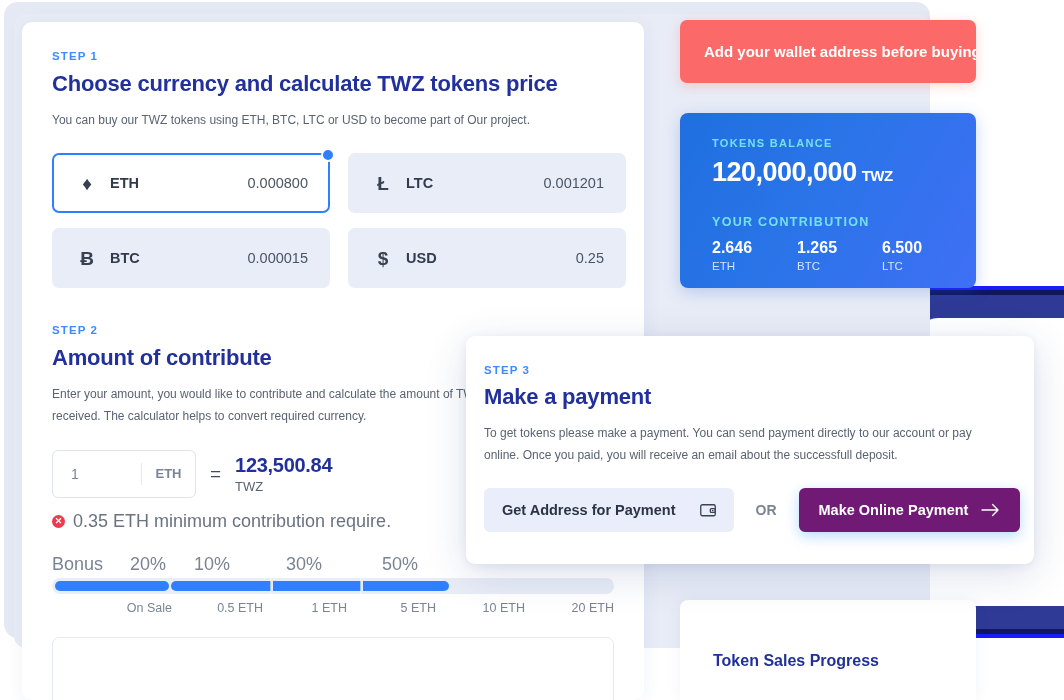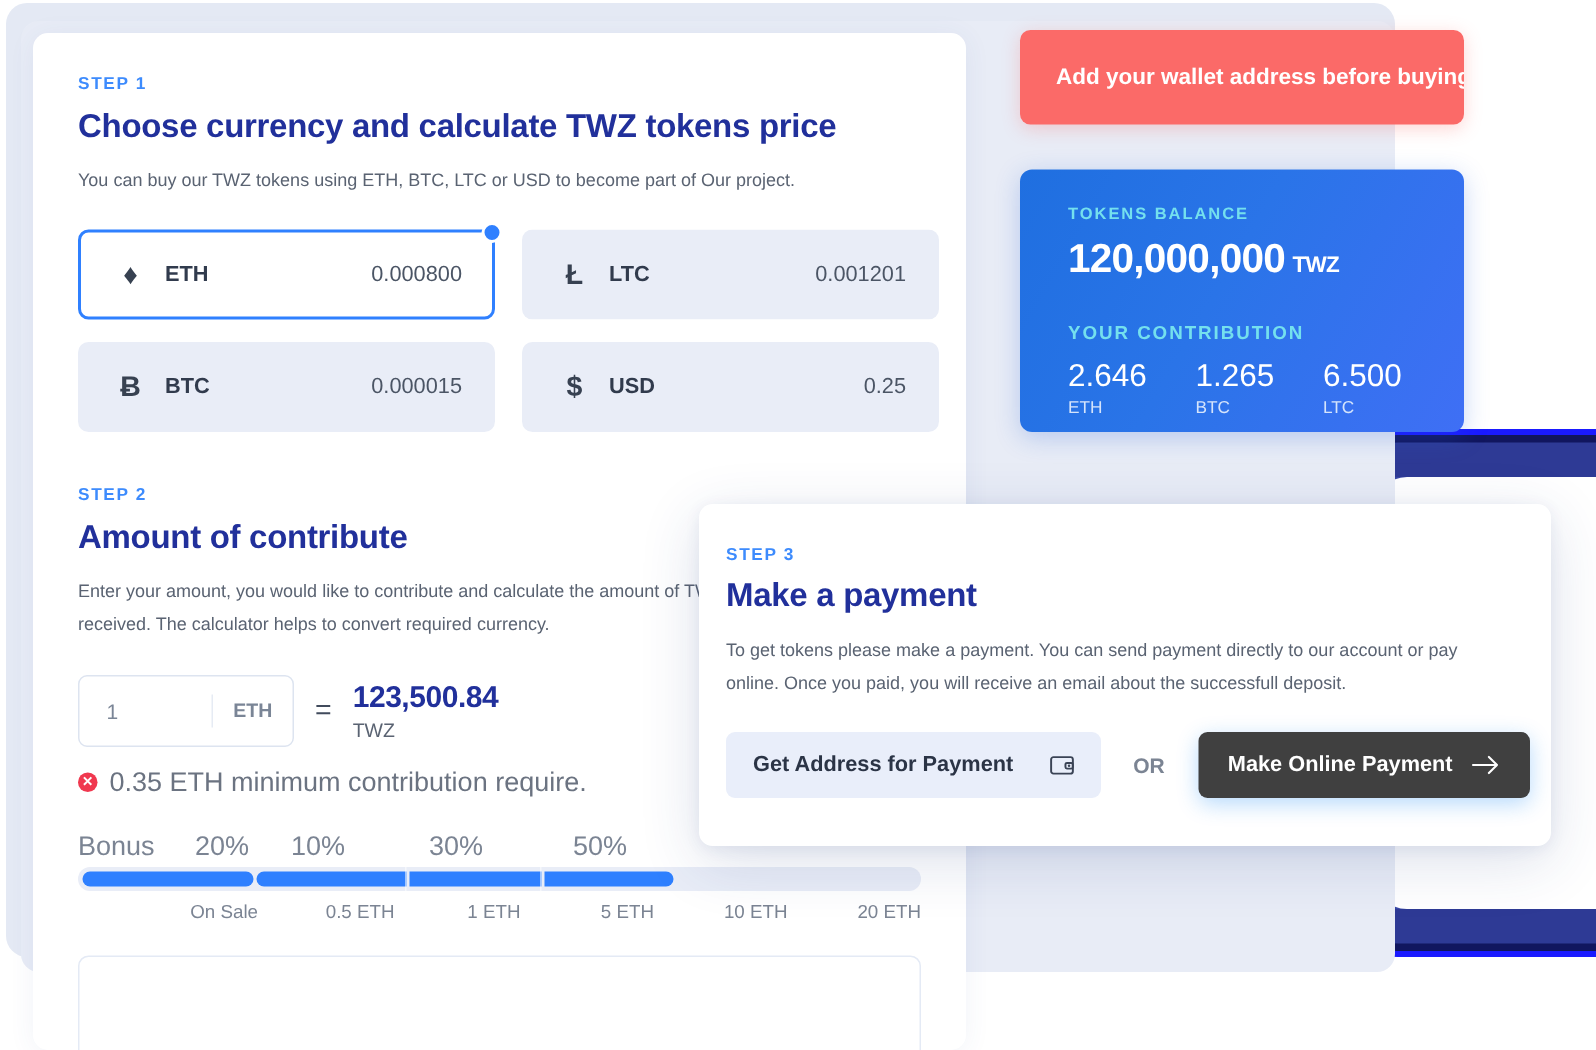--- a/index.html
+++ b/index.html
@@ -202,21 +202,21 @@
     color: #74e0ee;
   }
   .bal-amt {
     margin-top: 8px; color: #fff; font-size: 27px; font-weight: bold;
     letter-spacing: -0.5px; white-space: nowrap;
   }
   .bal-amt .tkn { font-size: 15px; font-weight: bold; margin-left: 5px; }
   .contrib-lbl { margin-top: 27px; font-size: 12.5px; font-weight:bold; letter-spacing: 1.3px; color: #74e0ee; }
   .contrib-row { margin-top: 10px; display: flex; }
   .contrib-col { width: 85px; }
-  .contrib-col .v { color: #fff; font-size: 21px; font-weight: normal; }
+  .contrib-col .v { color: #fff; font-size: 16px; font-weight: bold; }
   .contrib-col .k { color: #d5e4fb; font-size: 11.5px; margin-top: 3px; }
 
   .tsp {
     position: absolute; left: 680px; top: 600px;
     width: 296px; height: 100px;
     background: #ffffff;
     border-radius: 8px 8px 0 0;
     box-shadow: 0 -1px 14px rgba(60,80,150,0.07);
     padding: 52px 0 0 33px;
   }
@@ -237,21 +237,21 @@
   .modal .step-desc { margin-top: 12px; white-space: nowrap; }
   .pay-row { margin-top: 22px; display: flex; align-items: center; }
   .btn-addr {
     height: 44px; background: #e9eefa; border-radius: 6px;
     display: flex; align-items: center; padding: 0 18px;
     font-size: 14.5px; font-weight: bold; color: #2b3446;
   }
   .wallet-icon { margin-left: 24px; display: flex; }
   .or { margin: 0 22px; font-size: 14px; color: #7b8493; font-weight: bold; }
   .btn-online {
-    height: 44px; width: 221px; background: #404040; border-radius: 6px;
+    height: 44px; width: 221px; background: #701a75; border-radius: 6px;
     display: flex; align-items: center; padding: 0 20px;
     font-size: 14.5px; font-weight: bold; color: #ffffff;
     box-shadow: 0 4px 14px rgba(18,131,245,0.3);
   }
   .arrow-icon { margin-left: auto; display: flex; }
   .modal-div {
     position: absolute; left: 18px; top: 245px;
     width: 540px; height: 1px; background: #e4eaf5;
   }
 </style>
@@ -383,20 +383,23 @@
         <div class="v">1.265</div>
         <div class="k">BTC</div>
       </div>
       <div class="contrib-col">
         <div class="v">6.500</div>
         <div class="k">LTC</div>
       </div>
     </div>
   </div>
 
+  <div class="tsp">
+    <div class="tsp-title">Token Sales Progress</div>
+  </div>
 
   <div class="modal">
     <div class="step-label">STEP 3</div>
     <div class="step-title">Make a payment</div>
     <div class="step-desc">To get tokens please make a payment. You can send payment directly to our account or pay</div>
     <div class="step-desc" style="margin-top:0">online. Once you paid, you will receive an email about the successfull deposit.</div>
 
     <div class="pay-row">
       <div class="btn-addr">
         <span>Get Address for Payment</span>

